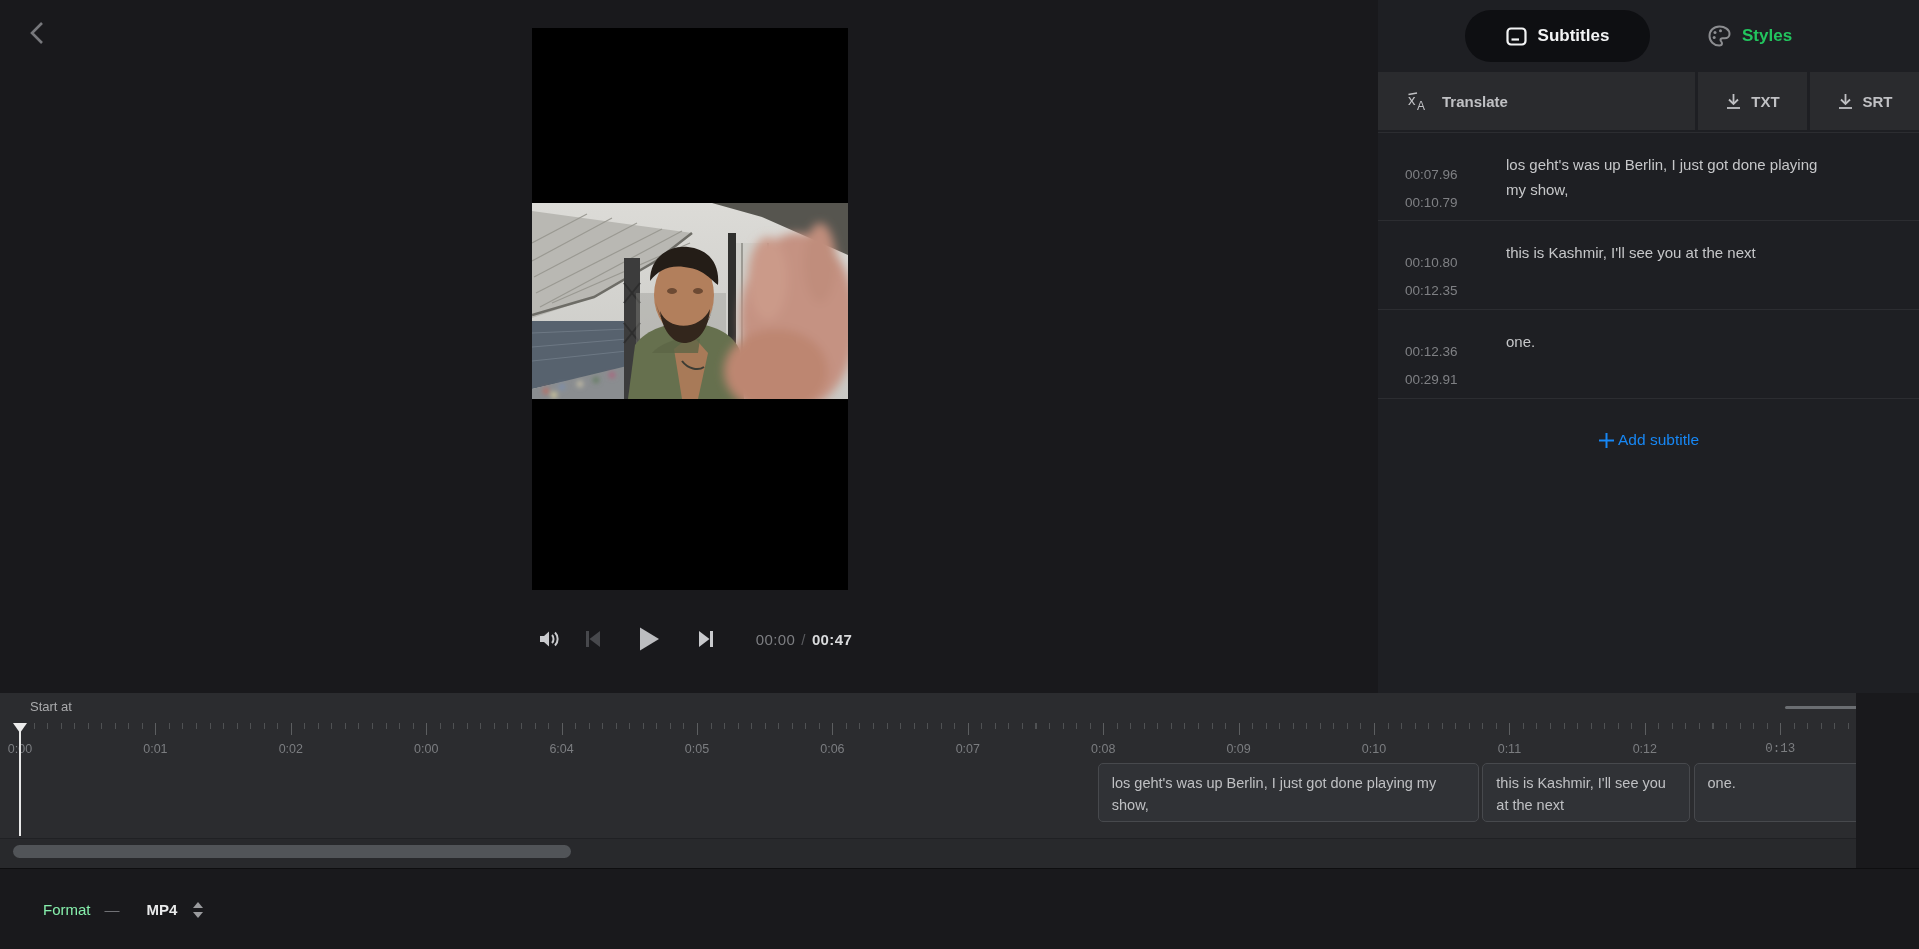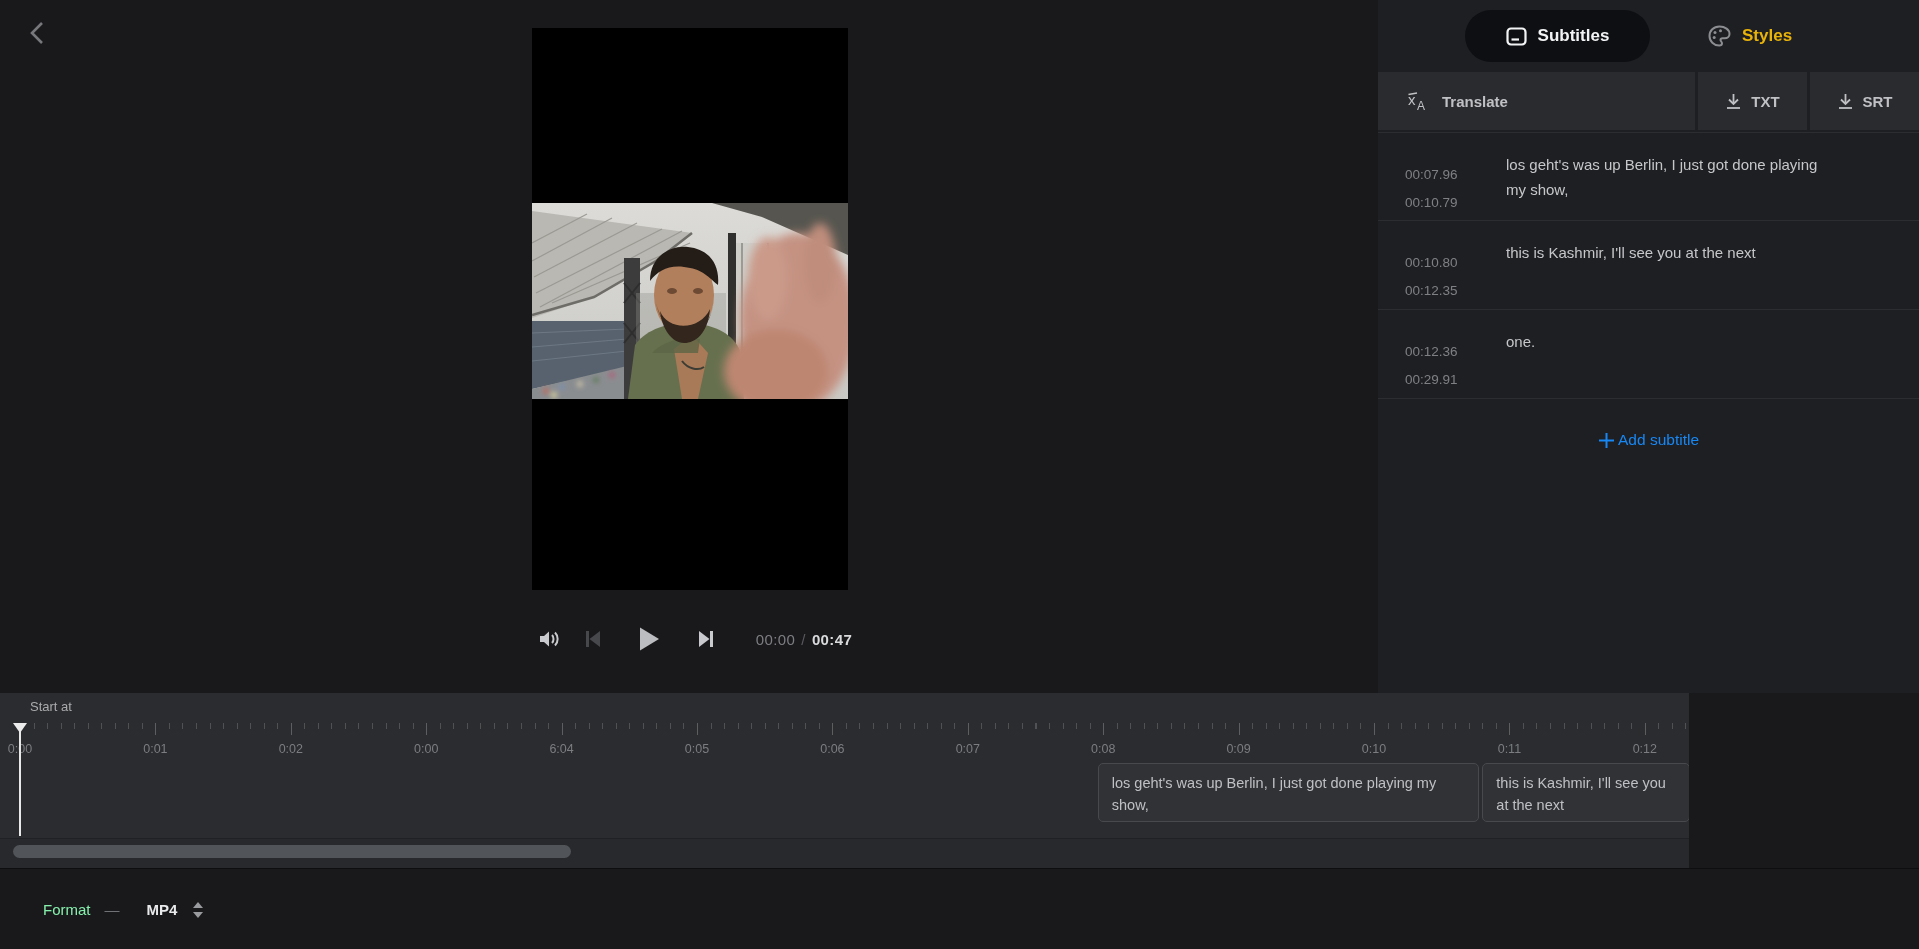--- a/index.html
+++ b/index.html
@@ -41,21 +41,21 @@
   #tab-subtitles {
     position:absolute; left:87px; top:10px; width:185px; height:52px;
     background:#0e0f12; border-radius:26px;
     display:flex; align-items:center; justify-content:center; gap:11px; cursor:pointer;
   }
   #tab-subtitles .lbl { font-size:17px; font-weight:bold; color:#f2f3f4; }
   #tab-styles {
     position:absolute; left:320px; top:10px; height:52px; padding:0 10px;
     display:flex; align-items:center; gap:11px; cursor:pointer;
   }
-  #tab-styles .lbl { font-size:17px; font-weight:bold; color:#eab308; }
+  #tab-styles .lbl { font-size:17px; font-weight:bold; color:#22c55e; }
   #export-bar { position:absolute; left:0; top:72px; width:541px; height:58px; }
   .bar-seg { position:absolute; top:0; height:58px; background:#2a2b2e;
              display:flex; align-items:center; cursor:pointer; }
   #seg-translate { left:0; width:317px; padding-left:29px; gap:13px; }
   #seg-txt { left:320px; width:109px; justify-content:center; gap:9px; }
   #seg-srt { left:432px; width:109px; justify-content:center; gap:9px; }
   .bar-seg .lbl { font-size:15px; font-weight:bold; color:#c0c1c4; }
   #subtitle-list { position:absolute; left:0; top:132px; width:541px; }
   .sub-row {
     position:relative; width:541px; height:89px;
@@ -70,21 +70,21 @@
     position:absolute; left:128px; top:19px; width:330px;
     font-size:15px; line-height:25px; color:#c6c7c9;
   }
   #add-subtitle {
     position:absolute; left:0; top:424px; width:541px; height:32px;
     display:flex; align-items:center; justify-content:center; gap:3px; cursor:pointer;
   }
   #add-subtitle .lbl { font-size:15.5px; color:#1787f4; }
   
   #timeline {
-    position:absolute; left:0; top:693px; width:1689px; height:175px;
+    position:absolute; left:0; top:693px; width:1856px; height:175px;
     background:#2b2c2f; overflow:hidden;
   }
   #start-at { position:absolute; left:30px; top:6px; font-size:13px; color:#aaabad; }
   #zoom-track { position:absolute; left:1785px; top:13px; width:110px; height:3px;
                 background:#6b6e72; border-radius:2px; cursor:pointer; }
   #zoom-knob { position:absolute; left:1884px; top:6px; width:16px; height:16px;
                border-radius:50%; background:#9fa1a4; cursor:grab; }
   #ruler { position:absolute; left:0; top:30px; width:1919px; height:40px; cursor:pointer; }
   #minor-ticks {
     position:absolute; left:20px; top:0; width:1899px; height:6px;

